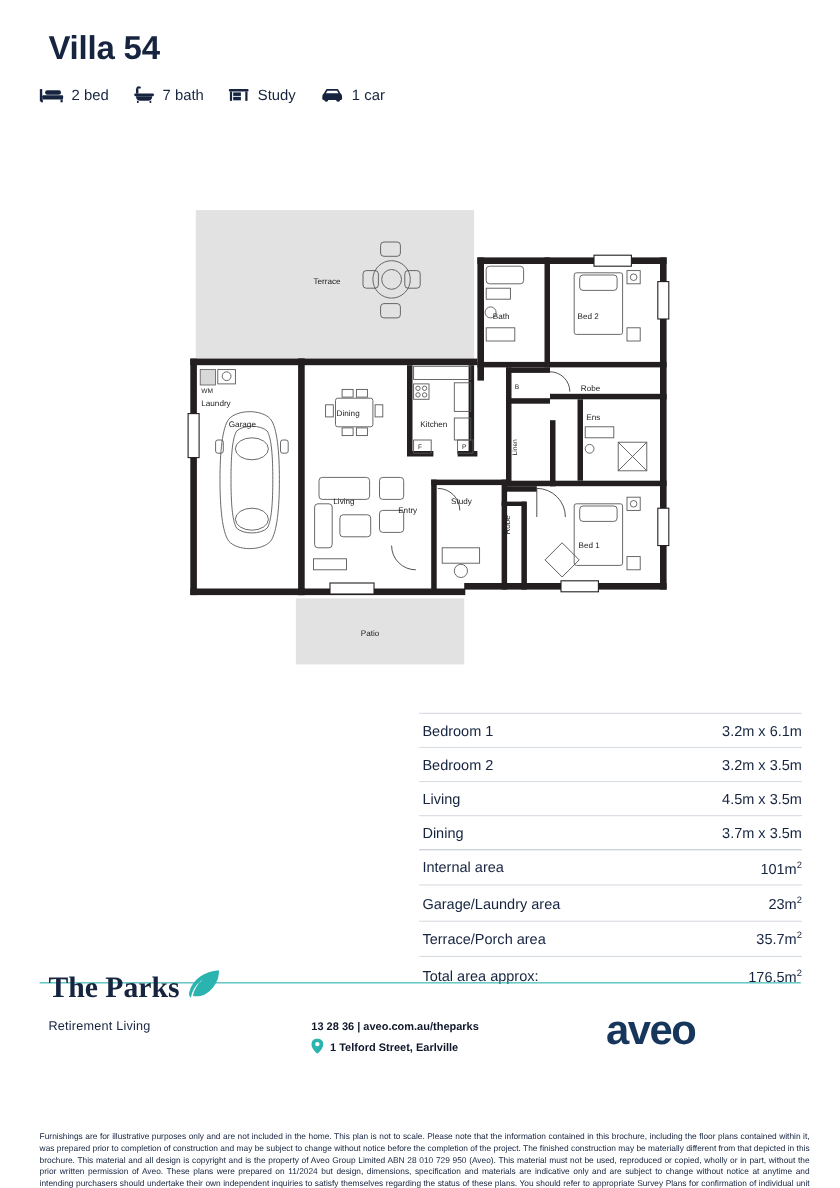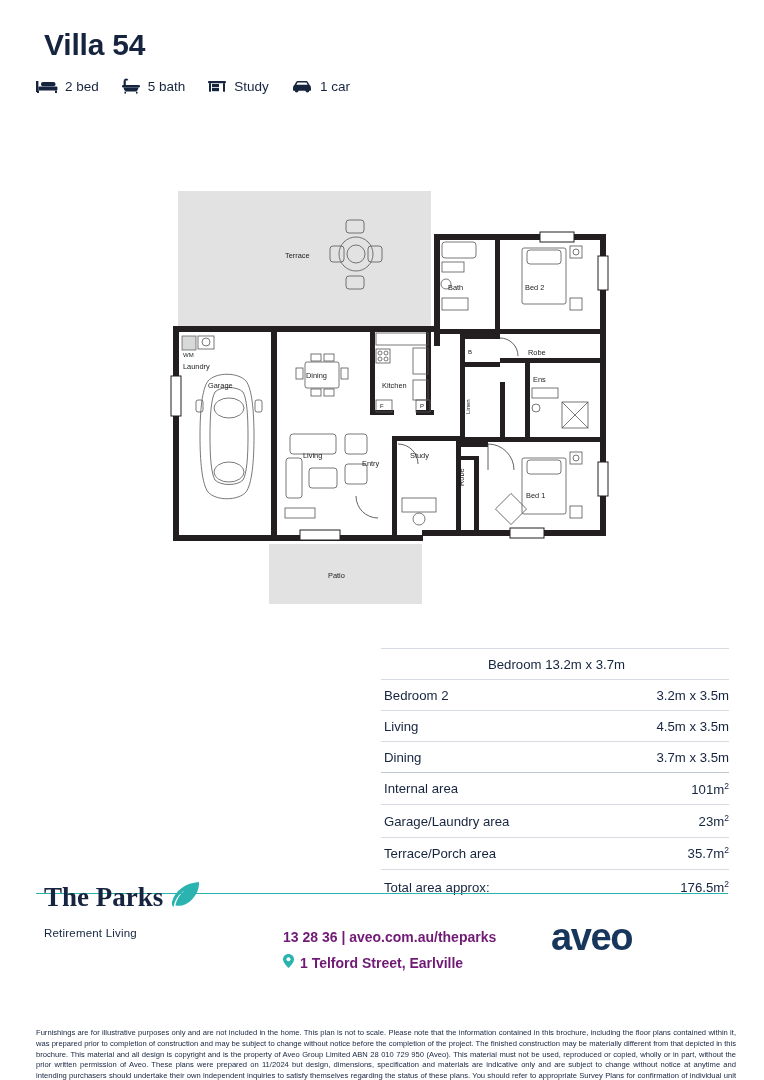--- a/index.html
+++ b/index.html
@@ -35,21 +35,21 @@
   
   .table {
     position:absolute; left:381px; top:648px; width:348px;
     font-size:13.2px; color:#16243f;
   }
   .trow {
     display:flex; justify-content:space-between; align-items:center;
     padding:7.5px 0 7.5px 3px;
     border-bottom:1px solid #d7dbe2;
   }
-  .trow:first-child { border-top:1px solid #d7dbe2;justify-content:center; }
+  .trow:first-child { border-top:1px solid #d7dbe2; }
   .trow .val { text-align:right; }
   .group-gap { border-bottom:1px solid #c2c8d2; }
   .trow.total { font-weight:normal; border-bottom:none; padding-top:9px; }
   sup { font-size:8.5px; vertical-align:super; }
 
   
   .divider {
     position:absolute; left:36px; top:893px; width:692px; height:1px;
     background:#2bb3b0;
   }
@@ -58,21 +58,21 @@
   .brand { position:absolute; left:44px; top:884px; width:210px; }
   .brand-name {
     font-family:"Liberation Serif", serif;
     font-size:27px; font-weight:bold; color:#16243f; line-height:1;
   }
   .brand-sub { font-size:11.5px; color:#16243f; margin-top:16px; letter-spacing:.2px; }
   .brand-leaf { position:absolute; left:124px; top:-4px; }
 
   .contact {
     position:absolute; left:283px; top:925px; width:280px;
-    font-size:14px; color:#701a75; font-weight:bold;
+    font-size:10px; color:#0f172a; font-weight:bold;
     line-height:1.85;
   }
   .contact .addr { display:flex; align-items:flex-start; gap:6px; }
 
   .aveo {
     position:absolute; right:36px; top:918px;
     font-size:38px; font-weight:bold; color:#17365c;
     letter-spacing:-1.4px; line-height:1;
   }
 
@@ -106,21 +106,21 @@
       <span>
         <svg width="20" height="16" viewBox="0 0 20 16">
             <path d="M3 2.5c0-1.2 1-2 2.2-2 1.1 0 2 .7 2.1 1.8l-4.2.6z" fill="#16243f"></path>
             <rect x="1" y="7" width="18" height="2.4" rx="1.2" fill="#16243f"></rect>
             <path d="M2.6 9.4h14.8c0 2.6-1.7 4.2-4 4.2H6.6c-2.3 0-4-1.6-4-4.2z" fill="#16243f"></path>
             <rect x="2.6" y="2.5" width="2.2" height="4.6" fill="#16243f"></rect>
             <rect x="3.5" y="13.6" width="1.5" height="2" fill="#16243f"></rect>
             <rect x="15" y="13.6" width="1.5" height="2" fill="#16243f"></rect>
           </svg>
       </span>
-      <span>5 bath</span>
+      <span>7 bath</span>
     </div>
     <div class="spec">
       <span>
         <svg width="20" height="16" viewBox="0 0 20 16">
             <rect x="1" y="3" width="18" height="2.2" rx="1" fill="#16243f"></rect>
             <rect x="2" y="5.2" width="2" height="8.5" fill="#16243f"></rect>
             <rect x="16" y="5.2" width="2" height="8.5" fill="#16243f"></rect>
             <rect x="5" y="6" width="7" height="3.2" fill="#16243f"></rect>
             <rect x="5" y="10" width="7" height="3.2" fill="#16243f"></rect>
           </svg>
@@ -310,21 +310,21 @@
       <text class="room-lbl" x="240" y="272">Study</text>
       <text class="room-lbl" x="294" y="300" transform="rotate(-90 294 300)">Robe</text>
       <text class="room-lbl" x="356" y="312">Bed 1</text>
       <text class="room-lbl" x="158" y="392">Patio</text>
     </svg>
   </div>
 
   <div class="table">
     <div class="trow">
       <span>Bedroom 1</span>
-      <span class="val">3.2m x 3.7m</span>
+      <span class="val">3.2m x 6.1m</span>
     </div>
     <div class="trow">
       <span>Bedroom 2</span>
       <span class="val">3.2m x 3.5m</span>
     </div>
     <div class="trow">
       <span>Living</span>
       <span class="val">4.5m x 3.5m</span>
     </div>
     <div class="trow group-gap">

